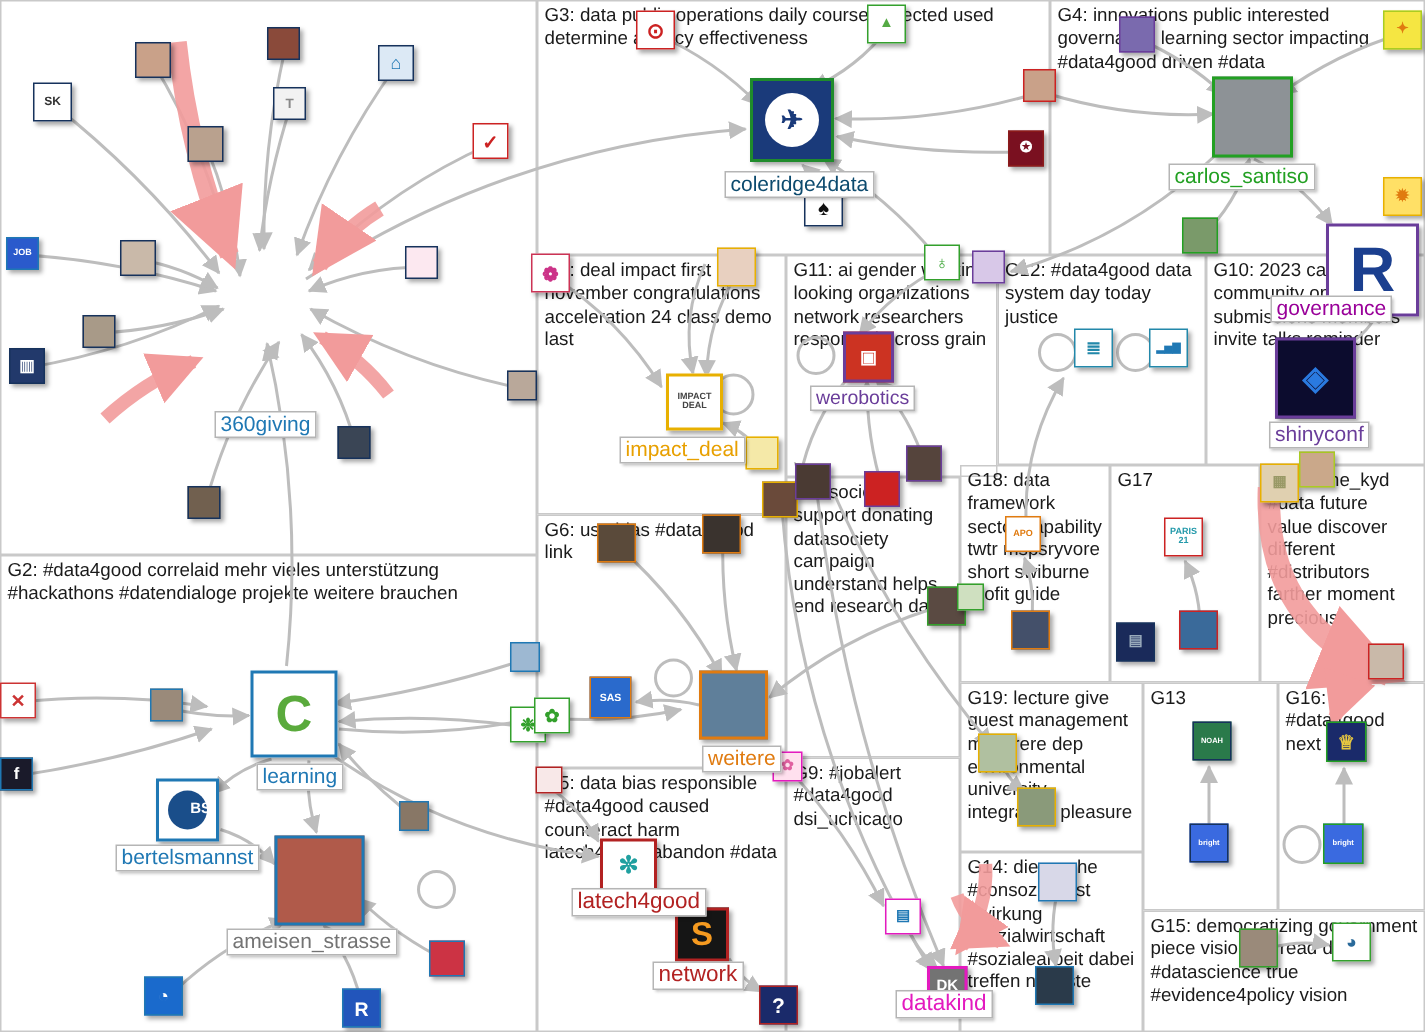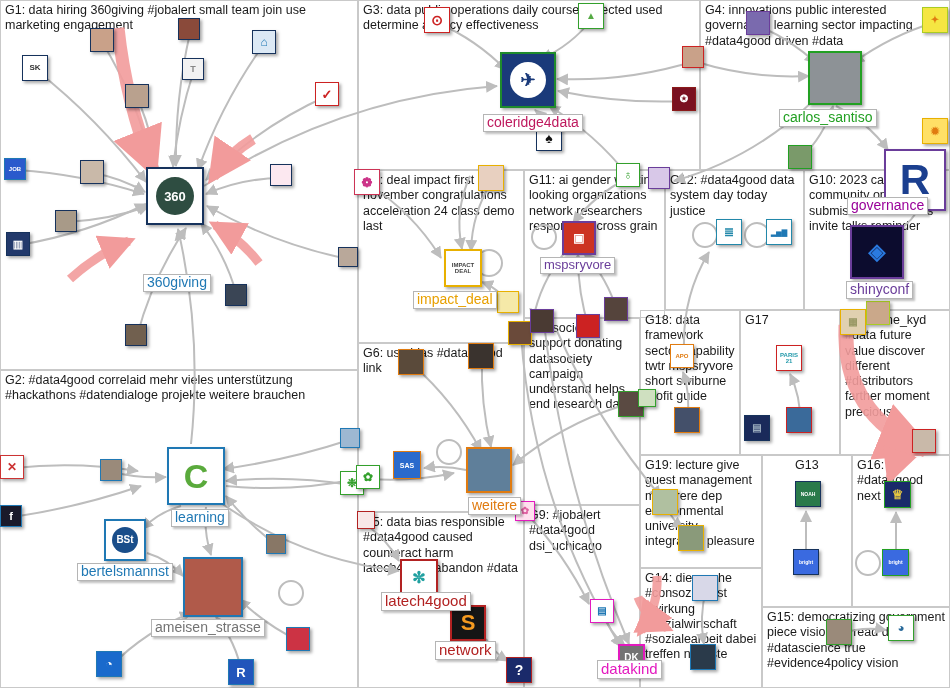--- a/index.html
+++ b/index.html
@@ -117,21 +117,20 @@
         <path d="M253,139 Q228.86750322851185,153.6500033984335 213,177" fill="none" stroke="#f29b9b" stroke-width="11" stroke-opacity="0.9" marker-end="url(#mpink)"></path>
         <path d="M70,279 Q96.25113452055132,254.955708860856 129,241" fill="none" stroke="#f29b9b" stroke-width="9" stroke-opacity="0.9" marker-end="url(#mpink)"></path>
         <path d="M259,263 Q240.92171922207655,239.45906195338503 215,225" fill="none" stroke="#f29b9b" stroke-width="9" stroke-opacity="0.9" marker-end="url(#mpink)"></path>
         <path d="M846,325 Q842.2018871656014,415.5307922140151 926,450" fill="none" stroke="#f29b9b" stroke-width="15" stroke-opacity="0.9" marker-end="url(#mpink)"></path>
         <path d="M908,456 Q895.1302135039834,463.8338110487137 890,478" fill="none" stroke="#f29b9b" stroke-width="9" stroke-opacity="0.9" marker-end="url(#mpink)"></path>
         <path d="M657,576 Q658.6019529660358,606.2932954083013 641,631" fill="none" stroke="#f29b9b" stroke-width="9" stroke-opacity="0.9" marker-end="url(#mpink)"></path>
         <path d="M638,597 Q645.9275572783299,618.6484141589817 667,628" fill="none" stroke="#f29b9b" stroke-width="9" stroke-opacity="0.9" marker-end="url(#mpink)"></path>
       </g>
   </svg>
 <div class="gbox" style="left: 0px; top: 0px; width: 358px; height: 370px; border-color: rgb(201, 201, 201);"></div>
-    <div class="glabel" style="left: 2px; top: 1px; width: 354px; color: rgb(26, 26, 26);">G1: data hiring 360giving #jobalert small team join use marketing engagement</div>
     <div class="gbox" style="left: 0px; top: 370px; width: 358px; height: 318px; border-color: rgb(201, 201, 201);"></div>
     <div class="glabel" style="left: 2px; top: 371px; width: 354px; color: rgb(26, 26, 26);">G2: #data4good correlaid mehr vieles unterstützung #hackathons #datendialoge projekte weitere brauchen</div>
     <div class="gbox" style="left: 358px; top: 0px; width: 342px; height: 170px; border-color: rgb(201, 201, 201);"></div>
     <div class="glabel" style="left: 360px; top: 1px; width: 338px; color: rgb(26, 26, 26);">G3: data public operations daily course collected used determine agency effectiveness</div>
     <div class="gbox" style="left: 700px; top: 0px; width: 250px; height: 170px; border-color: rgb(201, 201, 201);"></div>
     <div class="glabel" style="left: 702px; top: 1px; width: 246px; color: rgb(26, 26, 26);">G4: innovations public interested governance learning sector impacting #data4good driven #data</div>
     <div class="gbox" style="left: 358px; top: 170px; width: 166px; height: 173px; border-color: rgb(201, 201, 201);"></div>
     <div class="glabel" style="left: 360px; top: 171px; width: 162px; color: rgb(26, 26, 26);">G7: deal impact first november congratulations acceleration 24 class demo last</div>
     <div class="gbox" style="left: 524px; top: 170px; width: 141px; height: 148px; border-color: rgb(201, 201, 201);"></div>
     <div class="glabel" style="left: 526px; top: 171px; width: 137px; color: rgb(26, 26, 26);">G11: ai gender working looking organizations network researchers responsible cross grain</div>
@@ -151,29 +150,25 @@
     <div class="glabel" style="left: 842px; top: 311px; width: 106px; color: rgb(26, 26, 26);">G20: ume_kyd #data future value discover different #distributors farther moment precious</div>
     <div class="gbox" style="left: 358px; top: 512px; width: 166px; height: 176px; border-color: rgb(201, 201, 201);"></div>
     <div class="glabel" style="left: 360px; top: 513px; width: 162px; color: rgb(26, 26, 26);">G5: data bias responsible #data4good caused counteract harm latech4good abandon #data</div>
     <div class="gbox" style="left: 524px; top: 505px; width: 116px; height: 183px; border-color: rgb(201, 201, 201);"></div>
     <div class="glabel" style="left: 526px; top: 506px; width: 112px; color: rgb(26, 26, 26);">G9: #jobalert #data4good dsi_uchicago</div>
     <div class="gbox" style="left: 640px; top: 455px; width: 122px; height: 113px; border-color: rgb(201, 201, 201);"></div>
     <div class="glabel" style="left: 642px; top: 456px; width: 118px; color: rgb(26, 26, 26);">G19: lecture give guest management makerere dep environmental university integration pleasure</div>
     <div class="gbox" style="left: 640px; top: 568px; width: 122px; height: 120px; border-color: rgb(201, 201, 201);"></div>
     <div class="glabel" style="left: 642px; top: 569px; width: 118px; color: rgb(26, 26, 26);">G14: die woche #consozial lust #wirkung #sozialwirtschaft #sozialearbeit dabei treffen nächste</div>
     <div class="gbox" style="left: 762px; top: 455px; width: 90px; height: 152px; border-color: rgb(201, 201, 201);"></div>
-    <div class="glabel" style="left: 764px; top: 456px; width: 86px; color: rgb(26, 26, 26); margin-left: 28px;">G13</div>
+    <div class="glabel" style="left: 764px; top: 456px; width: 86px; color: rgb(26, 26, 26);">G13</div>
     <div class="gbox" style="left: 852px; top: 455px; width: 98px; height: 152px; border-color: rgb(201, 201, 201);"></div>
     <div class="glabel" style="left: 854px; top: 456px; width: 94px; color: rgb(26, 26, 26);">G16: #data4good next</div>
     <div class="gbox" style="left: 762px; top: 607px; width: 188px; height: 81px; border-color: rgb(201, 201, 201);"></div>
     <div class="glabel" style="left: 764px; top: 608px; width: 184px; color: rgb(26, 26, 26);">G15: democratizing government piece visionary read data #datascience true #evidence4policy vision</div>
-    <div class="node" style="left: 146px; top: 167px; width: 58px; height: 58px; background: rgb(255, 255, 255); border: 2px solid rgb(22, 50, 92);">
-      <span class="inner-circle" style="background: rgb(46, 77, 65);"></span>
-      <span class="glyph" style="color: rgb(255, 255, 255); font-size: 13px;">360</span>
-    </div>
     <div class="node" style="left: 90px; top: 28px; width: 24px; height: 24px; background: rgb(201, 161, 137); border: 1.5px solid rgb(22, 50, 92);"></div>
     <div class="node" style="left: 178px; top: 18px; width: 22px; height: 22px; background: rgb(138, 74, 58); border: 1.5px solid rgb(22, 50, 92);"></div>
     <div class="node" style="left: 252px; top: 30px; width: 24px; height: 24px; background: rgb(220, 233, 245); border: 1.5px solid rgb(22, 50, 92);">
       <span class="glyph" style="color: rgb(31, 120, 180); font-size: 12px;">⌂</span>
     </div>
     <div class="node" style="left: 22px; top: 55px; width: 26px; height: 26px; background: rgb(255, 255, 255); border: 1.5px solid rgb(22, 50, 92);">
       <span class="glyph" style="color: rgb(51, 51, 51); font-size: 8px;">SK</span>
     </div>
     <div class="node" style="left: 125px; top: 84px; width: 24px; height: 24px; background: rgb(185, 161, 142); border: 1.5px solid rgb(22, 50, 92);"></div>
     <div class="node" style="left: 182px; top: 58px; width: 22px; height: 22px; background: rgb(242, 242, 242); border: 1.5px solid rgb(22, 50, 92);">
@@ -190,21 +185,21 @@
     <div class="node" style="left: 6px; top: 232px; width: 24px; height: 24px; background: rgb(34, 57, 107); border: 1.5px solid rgb(22, 50, 92);">
       <span class="glyph" style="color: rgb(255, 255, 255); font-size: 11px;">▥</span>
     </div>
     <div class="node" style="left: 55px; top: 210px; width: 22px; height: 22px; background: rgb(168, 154, 136); border: 1.5px solid rgb(22, 50, 92);"></div>
     <div class="node" style="left: 338px; top: 247px; width: 20px; height: 20px; background: rgb(185, 168, 154); border: 1.5px solid rgb(22, 50, 92);"></div>
     <div class="node" style="left: 225px; top: 284px; width: 22px; height: 22px; background: rgb(58, 69, 85); border: 1.5px solid rgb(22, 50, 92);"></div>
     <div class="node" style="left: 125px; top: 324px; width: 22px; height: 22px; background: rgb(113, 96, 79); border: 1.5px solid rgb(22, 50, 92);"></div>
     <div class="node" style="left: 167px; top: 447px; width: 58px; height: 58px; background: rgb(255, 255, 255); border: 2px solid rgb(31, 120, 180);">
       <span class="glyph" style="color: rgb(90, 170, 60); font-size: 34px;">C</span>
     </div>
-    <div class="node" style="left: 104px; top: 519px; width: 42px; height: 42px; background: rgb(255, 255, 255); border: 2px solid rgb(31, 120, 180);">
+    <div class="node" style="left: 104px; top: 519px; width: 42px; height: 42px; background: rgb(255, 255, 255); border: 2px solid rgb(31, 120, 180); justify-content: flex-end;">
       <span class="inner-circle" style="background: rgb(26, 78, 138);"></span>
       <span class="glyph" style="color: rgb(255, 255, 255); font-size: 10px;">BSt</span>
     </div>
     <div class="node" style="left: 183px; top: 557px; width: 60px; height: 60px; background: rgb(176, 90, 74); border: 2px solid rgb(31, 120, 180);"></div>
     <div class="node" style="left: 100px; top: 459px; width: 22px; height: 22px; background: rgb(154, 138, 122); border: 1.5px solid rgb(31, 120, 180);"></div>
     <div class="node" style="left: 0px; top: 455px; width: 24px; height: 24px; background: rgb(255, 255, 255); border: 1.5px solid rgb(204, 51, 51);">
       <span class="glyph" style="color: rgb(204, 51, 51); font-size: 12px;">✕</span>
     </div>
     <div class="node" style="left: 0px; top: 505px; width: 22px; height: 22px; background: rgb(26, 26, 42); border: 1.5px solid rgb(31, 120, 180);">
       <span class="glyph" style="color: rgb(255, 255, 255); font-size: 11px;">f</span>
@@ -340,24 +335,24 @@
       <span class="glyph" style="color: rgb(232, 200, 64); font-size: 13px;">♕</span>
     </div>
     <div class="node" style="left: 882px; top: 549px; width: 27px; height: 27px; background: rgb(58, 106, 224); border: 1.5px solid rgb(34, 160, 34);">
       <span class="glyph" style="color: rgb(255, 255, 255); font-size: 5px;">bright</span>
     </div>
     <div class="node" style="left: 826px; top: 619px; width: 26px; height: 26px; background: rgb(154, 138, 122); border: 1.5px solid rgb(51, 160, 44);"></div>
     <div class="node" style="left: 888px; top: 615px; width: 26px; height: 26px; background: rgb(255, 255, 255); border: 1.5px solid rgb(51, 160, 44);">
       <span class="glyph" style="color: rgb(42, 106, 154); font-size: 12px;">◕</span>
     </div>
     <div class="nlabel" style="left: 143px; top: 229px; color: rgb(31, 120, 180); font-size: 14px; margin-top: 45px;">360giving</div>
-    <div class="nlabel" style="left: 483px; top: 114px; color: #be185d; font-size: 14px;">coleridge4data</div>
+    <div class="nlabel" style="left: 483px; top: 114px; color: #0c4a6e; font-size: 14px;">coleridge4data</div>
     <div class="nlabel" style="left: 779px; top: 109px; color: rgb(34, 160, 34); font-size: 14px;">carlos_santiso</div>
     <div class="nlabel" style="left: 413px; top: 291px; color: rgb(232, 160, 0); font-size: 14px;">impact_deal</div>
-    <div class="nlabel" style="left: 540px; top: 257px; color: rgb(106, 61, 154); font-size: 13px;">mspsryvore</div>
+    <div class="nlabel" style="left: 540px; top: 257px; color: rgb(106, 61, 154); font-size: 13px;">werobotics</div>
     <div class="nlabel" style="left: 847px; top: 197px; color: rgb(153, 0, 153); font-size: 14px;">governance</div>
     <div class="nlabel" style="left: 846px; top: 281px; color: rgb(106, 61, 154); font-size: 14px;">shinyconf</div>
     <div class="nlabel" style="left: 171px; top: 509px; color: rgb(31, 120, 180); font-size: 14px;">learning</div>
     <div class="nlabel" style="left: 77px; top: 563px; color: rgb(31, 120, 180); font-size: 14px;">bertelsmannst</div>
     <div class="nlabel" style="left: 151px; top: 619px; color: #737373; font-size: 14px;">ameisen_strasse</div>
     <div class="nlabel" style="left: 468px; top: 497px; color: rgb(224, 123, 16); font-size: 14px;">weitere</div>
     <div class="nlabel" style="left: 381px; top: 592px; color: rgb(178, 34, 34); font-size: 15px;">latech4good</div>
     <div class="nlabel" style="left: 435px; top: 641px; color: rgb(178, 34, 34); font-size: 15px;">network</div>
     <div class="nlabel" style="left: 597px; top: 660px; color: rgb(227, 26, 191); font-size: 15px;">datakind</div>
   </div>

